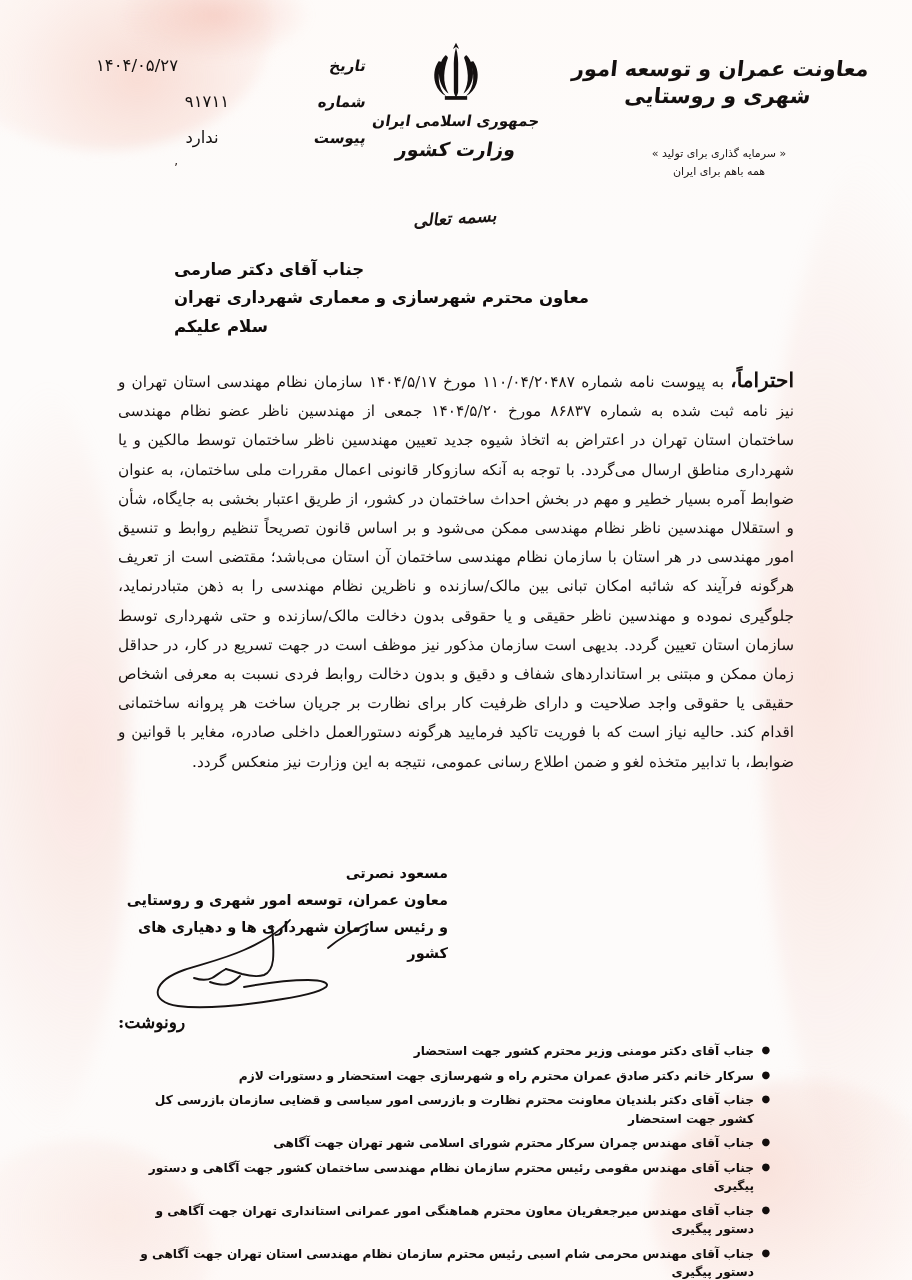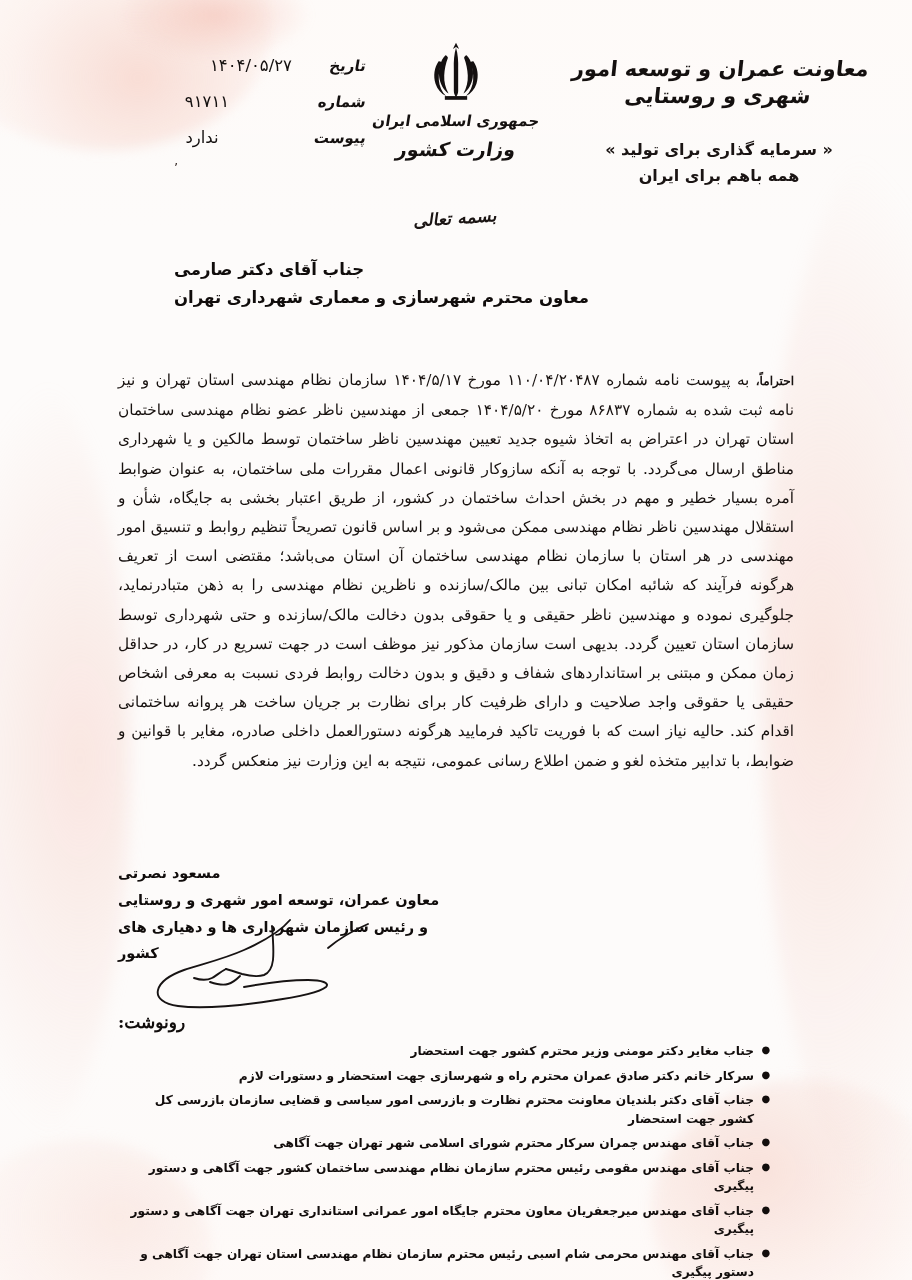--- a/index.html
+++ b/index.html
@@ -74,23 +74,23 @@
   .dept-title {
     font-size: 21px;
     font-weight: 700;
     letter-spacing: -0.3px;
     color: #14100f;
     line-height: 1.3;
     transform: skewX(-6deg);
     font-family: "DejaVu Sans", sans-serif;
   }
   .slogan {
-    margin-top: 26px;
-    font-size: 16px;
-    font-weight: 700;
+    margin-top: 34px;
+    font-size: 11px;
+    font-weight: 400;
     line-height: 1.65;
     color: #1a1413;
   }
 
   .lh-center {
     position: absolute;
     left: 50%;
     transform: translateX(-50%);
     top: 0;
     width: 210px;
@@ -127,21 +127,21 @@
   .meta-label {
     width: 74px;
     text-align: right;
     font-weight: 700;
     transform: skewX(-10deg);
     font-size: 15px;
     color: #14100f;
   }
   .meta-value {
     flex: 1;
-    text-align: right;
+    text-align: left;
     font-size: 16.5px;
     letter-spacing: 0.5px;
     color: #14100f;
   }
   .meta-row.r2 .meta-value { text-align: center; padding-left: 26px; }
   .meta-row.r3 .meta-value { text-align: center; padding-left: 16px; }
   .meta-dot {
     position: absolute;
     left: 174px; top: 118px;
     font-size: 13px;
@@ -185,31 +185,31 @@
     text-align: justify;
     text-align-last: right;
     font-size: 15.3px;
     line-height: 29.2px;
     color: #17110f;
     font-family: "DejaVu Serif", "Liberation Serif", serif;
     letter-spacing: -0.15px;
   }
   .body-text .lead {
     font-weight: 700;
-    font-size: 12px;
+    font-size: 20px;
   }
   .body-text p { margin: 0; }
 
   
   .signature {
     position: absolute;
     top: 860px;
     left: 118px;
     width: 330px;
-    text-align: left;
+    text-align: right;
   }
   .signature div {
     font-size: 14.5px;
     font-weight: 700;
     line-height: 1.82;
     color: #100c0b;
     letter-spacing: -0.2px;
   }
   .sig-name { margin-bottom: 1px; }
   .sig-mark {
@@ -317,20 +317,21 @@
       </div>
     </div>
     <span class="meta-dot">٬</span>
   </div>
 
   <div class="basmala">بسمه تعالی</div>
 
   <div class="addressee">
     <div>جناب آقای دکتر صارمی</div>
     <div>معاون محترم شهرسازی و معماری شهرداری تهران</div>
+    <div>سلام علیکم</div>
   </div>
 
   <div class="body-text">
     <p><span class="lead">احتراماً،</span><span> به پیوست نامه شماره ۱۱۰/۰۴/۲۰۴۸۷ مورخ ۱۴۰۴/۵/۱۷ سازمان نظام مهندسی استان تهران و نیز نامه ثبت شده به شماره ۸۶۸۳۷ مورخ ۱۴۰۴/۵/۲۰ جمعی از مهندسین ناظر عضو نظام مهندسی ساختمان استان تهران در اعتراض به اتخاذ شیوه جدید تعیین مهندسین ناظر ساختمان توسط مالکین و یا شهرداری مناطق ارسال می‌گردد. با توجه به آنکه سازوکار قانونی اعمال مقررات ملی ساختمان، به عنوان ضوابط آمره بسیار خطیر و مهم در بخش احداث ساختمان در کشور، از طریق اعتبار بخشی به جایگاه، شأن و استقلال مهندسین ناظر نظام مهندسی ممکن می‌شود و بر اساس قانون تصریحاً تنظیم روابط و تنسیق امور مهندسی در هر استان با سازمان نظام مهندسی ساختمان آن استان می‌باشد؛ مقتضی است از تعریف هرگونه فرآیند که شائبه امکان تبانی بین مالک/سازنده و ناظرین نظام مهندسی را به ذهن متبادرنماید، جلوگیری نموده و مهندسین ناظر حقیقی و یا حقوقی بدون دخالت مالک/سازنده و حتی شهرداری توسط سازمان استان تعیین گردد. بدیهی است سازمان مذکور نیز موظف است در جهت تسریع در کار، در حداقل زمان ممکن و مبتنی بر استانداردهای شفاف و دقیق و بدون دخالت روابط فردی نسبت به معرفی اشخاص حقیقی یا حقوقی واجد صلاحیت و دارای ظرفیت کار برای نظارت بر جریان ساخت هر پروانه ساختمانی اقدام کند. حالیه نیاز است که با فوریت تاکید فرمایید هرگونه دستورالعمل داخلی صادره، مغایر با قوانین و ضوابط، با تدابیر متخذه لغو و ضمن اطلاع رسانی عمومی، نتیجه به این وزارت نیز منعکس گردد.</span></p>
   </div>
 
   <div class="signature">
     <div class="sig-name">مسعود نصرتی</div>
     <div>معاون عمران، توسعه امور شهری و روستایی</div>
     <div>و رئیس سازمان شهرداری ها و دهیاری های کشور</div>
@@ -343,41 +344,41 @@
         <path d="M188 30 C200 20 214 12 228 6"></path>
       </g>
     </svg>
   </div>
 
   <div class="cc">
     <div class="cc-title">رونوشت:</div>
     <ul class="cc-list">
         <li class="cc-item">
           <span class="cc-bullet">●</span>
-          <span class="cc-text">جناب مغایر دکتر مومنی وزیر محترم کشور جهت استحضار</span>
+          <span class="cc-text">جناب آقای دکتر مومنی وزیر محترم کشور جهت استحضار</span>
         </li>
         <li class="cc-item">
           <span class="cc-bullet">●</span>
           <span class="cc-text">سرکار خانم دکتر صادق عمران محترم راه و شهرسازی جهت استحضار و دستورات لازم</span>
         </li>
         <li class="cc-item">
           <span class="cc-bullet">●</span>
           <span class="cc-text">جناب آقای دکتر بلندیان معاونت محترم نظارت و بازرسی امور سیاسی و قضایی سازمان بازرسی کل کشور جهت استحضار</span>
         </li>
         <li class="cc-item">
           <span class="cc-bullet">●</span>
           <span class="cc-text">جناب آقای مهندس چمران سرکار محترم شورای اسلامی شهر تهران جهت آگاهی</span>
         </li>
         <li class="cc-item">
           <span class="cc-bullet">●</span>
           <span class="cc-text">جناب آقای مهندس مقومی رئیس محترم سازمان نظام مهندسی ساختمان کشور جهت آگاهی و دستور پیگیری</span>
         </li>
         <li class="cc-item">
           <span class="cc-bullet">●</span>
-          <span class="cc-text">جناب آقای مهندس میرجعفریان معاون محترم جایگاه امور عمرانی استانداری تهران جهت آگاهی و دستور پیگیری</span>
+          <span class="cc-text">جناب آقای مهندس میرجعفریان معاون محترم هماهنگی امور عمرانی استانداری تهران جهت آگاهی و دستور پیگیری</span>
         </li>
         <li class="cc-item">
           <span class="cc-bullet">●</span>
           <span class="cc-text">جناب آقای مهندس محرمی شام اسبی رئیس محترم سازمان نظام مهندسی استان تهران جهت آگاهی و دستور پیگیری</span>
         </li>
       </ul>
   </div>
 
 </div>
 

